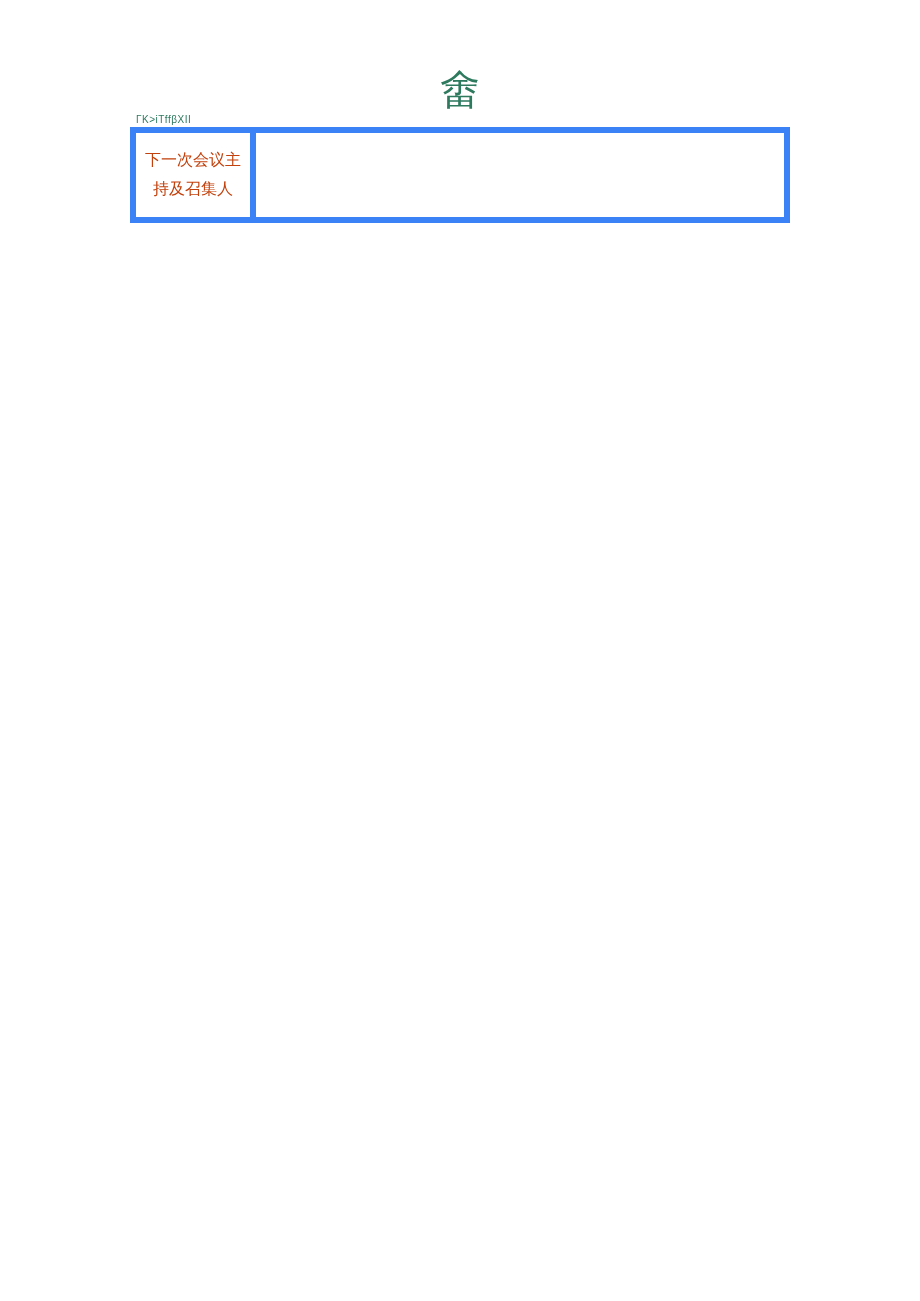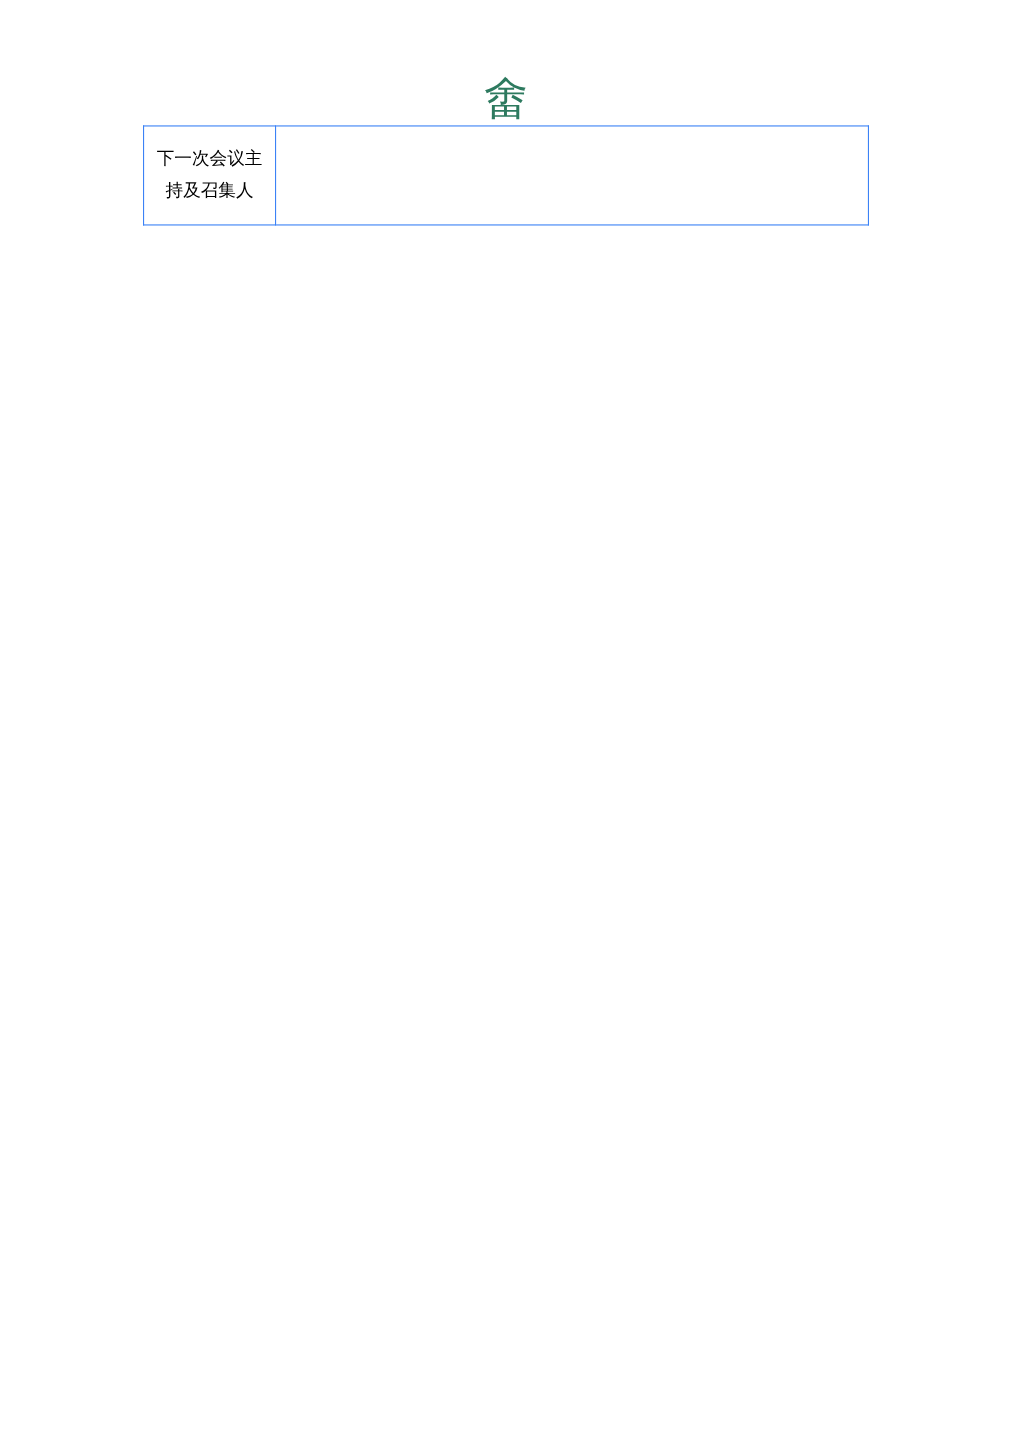--- a/index.html
+++ b/index.html
@@ -33,24 +33,24 @@
       margin-left: 6px;
       margin-bottom: 2px;
       letter-spacing: 0.5px;
     }
     table {
       width: 100%;
       border-collapse: collapse;
       table-layout: fixed;
     }
     td {
-      border: 1px solid #3b82f6;
+      border: 6px solid #3b82f6;
       padding: 4px 6px;
       font-size: 16px;
-      color: #000000;
+      color: #c2410c;
       vertical-align: middle;
     }
     td.label-cell {
       width: 120px;
       text-align: center;
       line-height: 1.8;
     }
     td.value-cell {
       text-align: left;
     }
@@ -59,20 +59,21 @@
     }
     .row-short td {
       height: 58px;
     }
   </style>
 </head>
 <body>
 
 <div class="page">
   <div class="header-symbol">畬</div>
+  <div class="header-code">ΓK&gt;iTffβXII</div>
   <table>
     <tbody>
         <tr class="row-tall">
       <td class="label-cell">下一次会议主持及召集人</td>
       <td class="value-cell"></td>
     </tr>
   </tbody>
     </table>
 </div>
 

